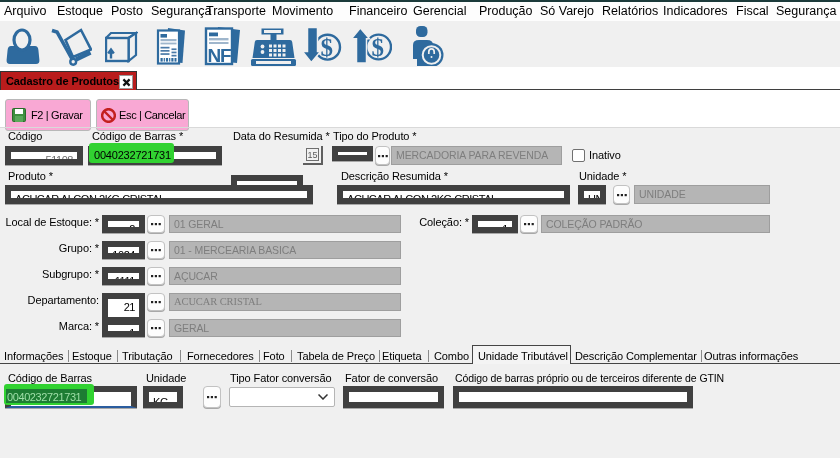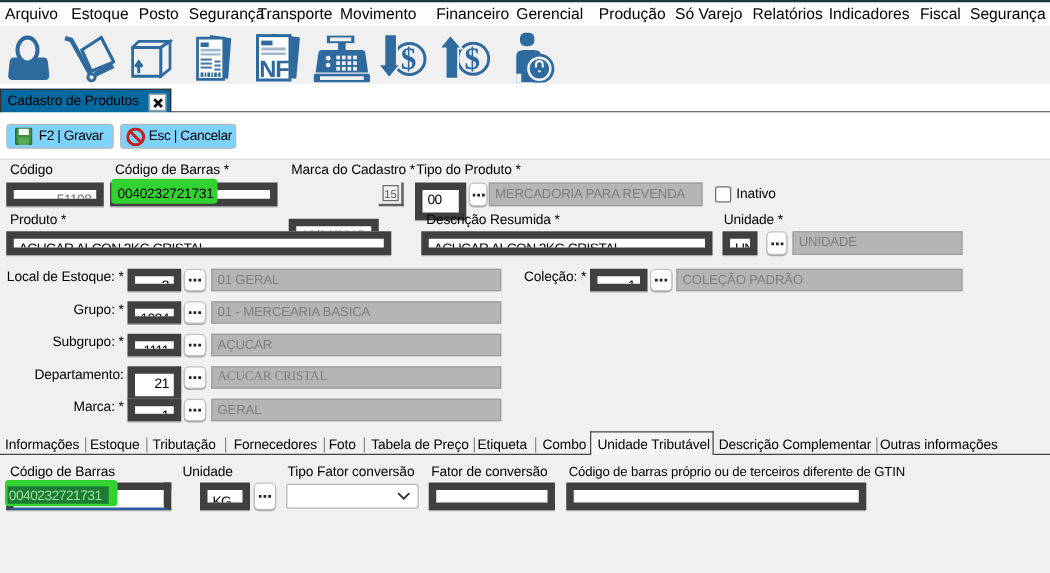--- a/index.html
+++ b/index.html
@@ -5,25 +5,25 @@
 * { margin:0; padding:0; box-sizing:border-box; }
 html,body { width:840px; height:458px; overflow:hidden; }
 body { font-family:"Liberation Sans", sans-serif; position:relative; background:#f0f0f0; }
 #page { position:absolute; left:0; top:0; width:840px; height:458px; background:#f0f0f0; }
 .abs { position:absolute; }
 .topline { left:0; top:0; width:840px; height:2px; background:#1b3a3a; }
 .menubar { left:0; top:2px; width:840px; height:19px; background:#fdfdfd; }
 .menu { position:absolute; top:0; height:19px; line-height:19px; font-size:12.5px; color:#000; white-space:nowrap; }
 .toolbar { left:0; top:21px; width:840px; height:46px; background:#f0f0f0; }
 .tabrow { left:0; top:67px; width:840px; height:23px; background:#ffffff; }
-.tab1 { position:absolute; left:0; top:4px; width:137px; height:19px; background:#0369a1; border:1px solid #333; border-bottom:none; font-size:11px; letter-spacing:-0.1px; line-height:18px; padding-left:5px; color:#000; }
+.tab1 { position:absolute; left:0; top:4px; width:137px; height:19px; background:#b91c1c; border:1px solid #333; border-bottom:none; font-size:11px; letter-spacing:-0.1px; line-height:18px; padding-left:5px; color:#000;font-weight:bold; }
 .tabline { left:137px; top:89px; width:703px; height:1px; background:#3f3f3f; }
 .xbox { position:absolute; left:118px; top:3px; width:14px; height:14px; border:1px solid #9a9a9a; background:#fff; text-align:center; }
 .btnbar { left:0; top:90px; width:840px; height:37px; background:#ffffff; }
-.btn svg { flex:none; } .btn { position:absolute; top:9px; height:20px; background:#7dd3fc; border:1px solid #b8b8b8; border-radius:3px; font-size:11px; letter-spacing:-0.35px; color:#000; display:flex; align-items:center; white-space:nowrap; }
+.btn svg { flex:none; } .btn { position:absolute; top:9px; height:32px; background:#f9a8d4; border:1px solid #b8b8b8; border-radius:3px; font-size:11px; letter-spacing:-0.35px; color:#000; display:flex; align-items:center; white-space:nowrap; }
 .sep1 { left:0; top:127px; width:840px; height:1px; background:#d9d9d9; }
 .lbl { position:absolute; font-size:11px; letter-spacing:-0.1px; color:#000; white-space:nowrap; }
 .fld { position:absolute; background:#fff; border:6px solid #404040; box-shadow:0 1px 0 #a8a8a8; font-size:11px; letter-spacing:-0.45px; color:#000; white-space:nowrap; overflow:hidden; }
 .fld.ro { color:#6e6e6e; }
 .gfld { position:absolute; background:#b5b5b5; border:1px solid #9e9e9e; font-size:10.5px; letter-spacing:-0.1px; color:#7e7e7e; white-space:nowrap; overflow:hidden; }
 .dots { position:absolute; background:#fdfdfd; border:1px solid #c2c2c2; border-radius:4px; box-shadow:0 1px 0 #a8a8a8; display:flex; align-items:center; justify-content:center; }
 .rlbl { text-align:right; }
 .btab { position:absolute; font-size:11px; letter-spacing:-0.1px; color:#000; white-space:nowrap; }
 .btsep { position:absolute; width:1px; height:12px; background:#8a8a8a; top:350px; }
 </style>
@@ -179,32 +179,32 @@
           <circle cx="8.5" cy="8.5" r="7.2" fill="none" stroke="#c3201f" stroke-width="2.8"></circle>
           <line x1="3.4" y1="3.4" x2="13.6" y2="13.6" stroke="#c3201f" stroke-width="2.8"></line>
         </svg>
       <span style="margin-left:3px">Esc | Cancelar</span>
     </div>
   </div>
   <div class="abs sep1"></div>
 
   <div class="lbl" style="left:8px; top:130px;">Código</div>
   <div class="lbl" style="left:92px; top:130px;">Código de Barras *</div>
-  <div class="lbl" style="left:233px; top:130px;">Marca do Cadastro *</div>
+  <div class="lbl" style="left:233px; top:130px;">Data do Resumida *</div>
   <div class="lbl" style="left:333px; top:130px;">Tipo do Produto *</div>
 
   <div class="fld ro" style="left:5px; top:146px; width:78px; height:19px; text-align:right; padding:2px 4px 0 0;">51108</div>
   <div class="fld" style="left:88px; top:146px; width:134px; height:19px;"></div>
   <div style="position:absolute; left:89px; top:143px; width:85px; height:20px; background:#31d231; border-radius:3px;"></div>
   <div class="lbl" style="left:94px; top:149px; font-size:11px; letter-spacing:-0.2px;">0040232721731</div>
   <div class="fld ro" style="left:231px; top:146px; width:72px; height:19px; padding:2px 0 0 4px;margin-top:29px;">22/04/2015</div>
   <div class="abs" style="left:303px; top:146px; width:20px; height:19px; background:#f1f1f1; border-right:2px solid #5f5f5f; border-bottom:2px solid #5f5f5f;">
       <div style="position:absolute; left:3px; top:2px; width:13px; height:13px; border:1px solid #6e6e6e; font-size:9px; color:#5a5a5a; text-align:center; line-height:13px;">15</div>
     </div>
-  <div class="fld" style="left:332px; top:146px; width:41px; height:30px; padding:2px 0 0 4px;">00</div>
+  <div class="fld" style="left:332px; top:146px; width:41px; height:15px; padding:2px 0 0 4px;">00</div>
   <div class="dots" style="left:375px; top:146px; width:15px; height:19px;">
       <svg width="10" height="4" viewBox="0 0 10 4">
         <rect x="0" y="1" width="2.2" height="2.2" fill="#222"></rect>
         <rect x="3.8" y="1" width="2.2" height="2.2" fill="#222"></rect>
         <rect x="7.6" y="1" width="2.2" height="2.2" fill="#222"></rect>
       </svg>
     </div>
   <div class="gfld" style="left:391px; top:146px; width:171px; height:19px; padding:2px 0 0 4px;">MERCADORIA PARA REVENDA</div>
   <div class="abs" style="left:572px; top:149px; width:13px; height:13px; background:#fff; border:1px solid #707070; border-radius:2px;"></div>
   <div class="lbl" style="left:589px; top:149px;">Inativo</div>
@@ -316,21 +316,21 @@
   <div class="lbl" style="left:8px; top:372px;">Código de Barras</div>
   <div class="lbl" style="left:146px; top:372px;">Unidade</div>
   <div class="lbl" style="left:230px; top:372px;">Tipo Fator conversão</div>
   <div class="lbl" style="left:345px; top:372px;">Fator de conversão</div>
   <div class="lbl" style="left:455px; top:372px; font-size:10.5px;">Código de barras próprio ou de terceiros diferente de GTIN</div>
 
   <div class="fld" style="left:5px; top:386px; width:132px; height:22px; border-bottom:2px solid #2a5d9f;"></div>
   <div class="abs" style="left:4px; top:384px; width:90px; height:21px; background:#31d231; border-radius:3px;"></div>
   <div class="abs" style="left:6px; top:389px; width:81px; height:14px; background:#1d7c33;"></div>
   <div class="abs" style="left:7px; top:391px; font-size:11px; letter-spacing:-0.4px; color:#9fdfa8;">0040232721731</div>
-  <div class="fld" style="left:160px; top:386px; width:40px; height:22px; padding:4px 0 0 4px;">KG</div>
+  <div class="fld" style="left:143px; top:386px; width:40px; height:22px; padding:4px 0 0 4px;">KG</div>
   <div class="dots" style="left:203px; top:386px; width:18px; height:22px;">
       <svg width="10" height="4" viewBox="0 0 10 4">
         <rect x="0" y="1" width="2.2" height="2.2" fill="#222"></rect>
         <rect x="3.8" y="1" width="2.2" height="2.2" fill="#222"></rect>
         <rect x="7.6" y="1" width="2.2" height="2.2" fill="#222"></rect>
       </svg>
     </div>
   <div class="abs" style="left:229px; top:387px; width:106px; height:20px; background:#fff; border:1px solid #b5b5b5; border-radius:2px;">
     <svg style="position:absolute; right:6px; top:6px;" width="10" height="6" viewBox="0 0 10 6">
         <path d="M0.5 0.5 L5 5 L9.5 0.5" stroke="#333" stroke-width="1.5" fill="none"></path>

